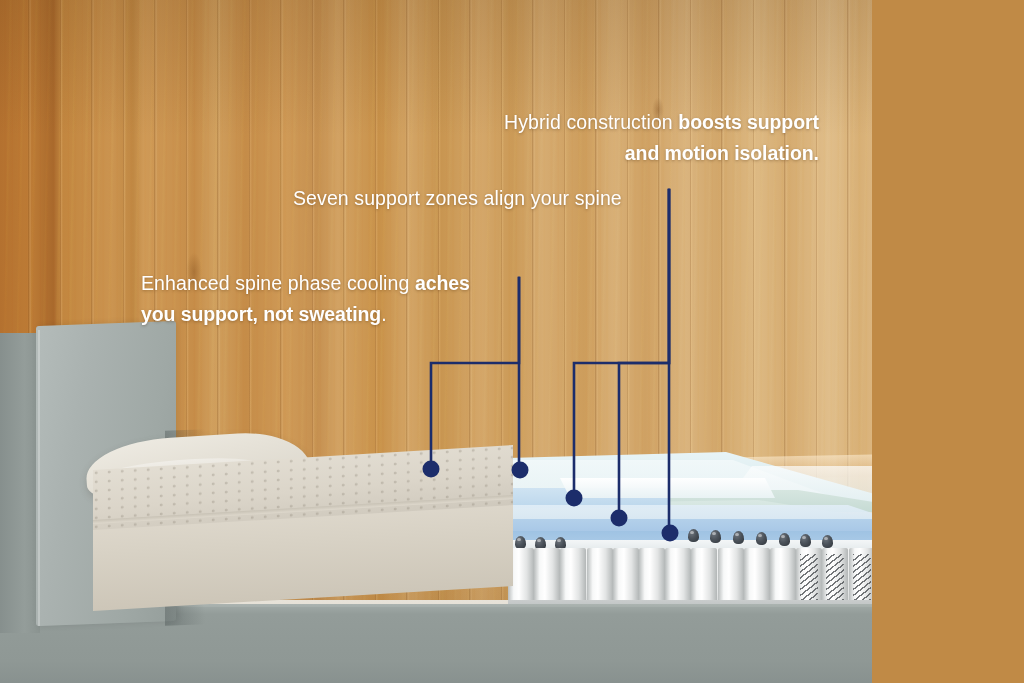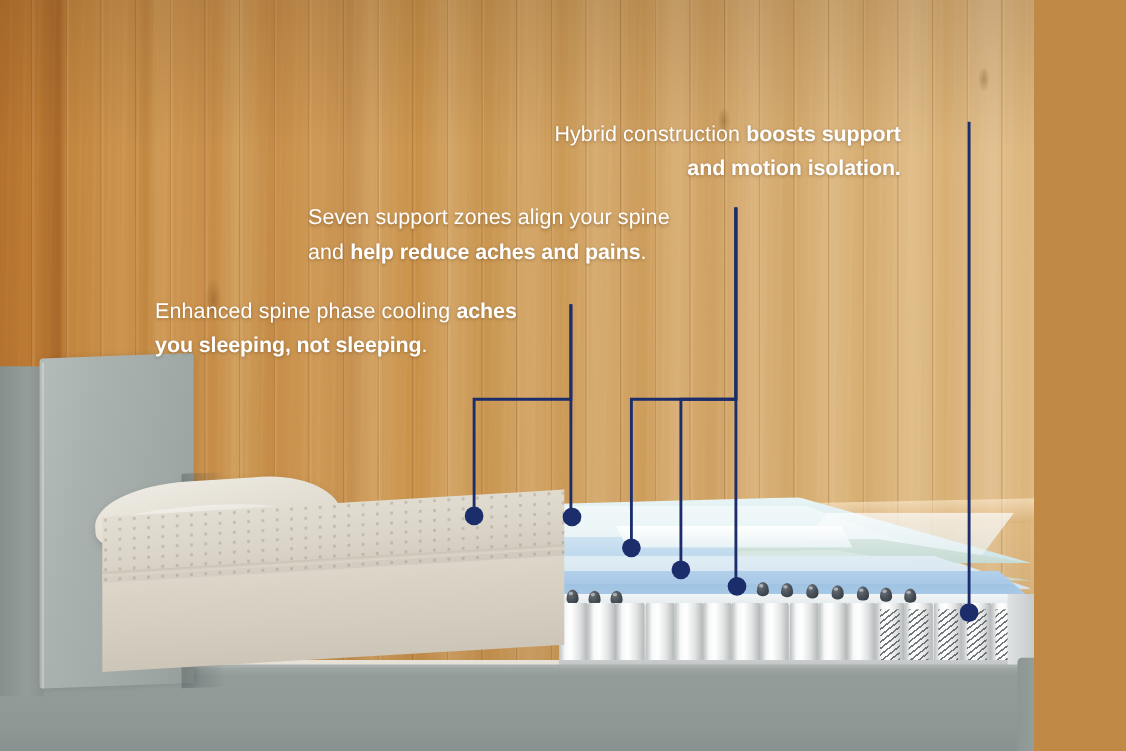--- a/index.html
+++ b/index.html
@@ -3,21 +3,21 @@
 <meta charset="utf-8">
 <title>Mattress Feature Callout</title>
 <style>
   * { margin:0; padding:0; box-sizing:border-box; }
   html,body { width:1024px; height:683px; overflow:hidden; }
   body {
     font-family:"Liberation Sans", sans-serif;
     background:#c08a46;
     position:relative;
   }
-  #stage { position:absolute; inset:0; width:940px; height:683px; overflow:hidden; }
+  #stage { position:absolute; inset:0; width:872px; height:683px; overflow:hidden; }
 
   
   .wood-wall {
     position:absolute; left:0; top:0; width:1024px; height:620px;
     background:
       linear-gradient(90deg,
         #b4712f 0%,  #bd7c36 3%,  #a9692c 5.2%,
         #c2863f 6%,  #cb9450 11%, #c08843 13%,
         #cf9a57 14%, #c68d49 19%, #d0a05f 21%,
         #c58c48 24%, #cf9a57 28%, #c59050 31%,
@@ -288,21 +288,21 @@
     color:#ffffff;
     font-size:19.5px;
     line-height:31px;
     letter-spacing:.1px;
     text-shadow:0 1px 3px rgba(60,35,10,.35);
     font-weight:400;
     white-space:nowrap;
   }
   .callout-text b { font-weight:700; letter-spacing:-.1px; }
   #txt-hybrid  { left:504px; top:107px; text-align:left; }
-  #txt-zones   { left:280px; top:183px; text-align:left; }
+  #txt-zones   { left:293px; top:183px; text-align:left; }
   #txt-cooling { left:141px; top:268px; text-align:left; }
   .line2 { display:block; }
   #txt-hybrid .line2  { text-align:right; }
   #txt-zones .line2   { text-align:left; padding-left:0; }
 </style>
 </head>
 <body>
 
 <div id="stage">
 
@@ -406,27 +406,24 @@
     <span class="line1">
       <span>Hybrid construction </span><b>boosts support</b>
     </span>
     <span class="line2">
       <b>and motion isolation.</b>
     </span>
   </div>
 
   <div class="callout-text" id="txt-zones">
     <span class="line1">Seven support zones align your spine</span>
-    <span class="line2">
-      <span>and </span><b>help reduce aches and pains</b><span>.</span>
-    </span>
   </div>
 
   <div class="callout-text" id="txt-cooling">
     <span class="line1">
       <span>Enhanced spine phase cooling </span><b>aches</b>
     </span>
     <span class="line2">
-      <b>you sleeping, not sleeping</b><span>.</span>
+      <b>you support, not sweating</b><span>.</span>
     </span>
   </div>
 
 </div>
 
 </body></html>

